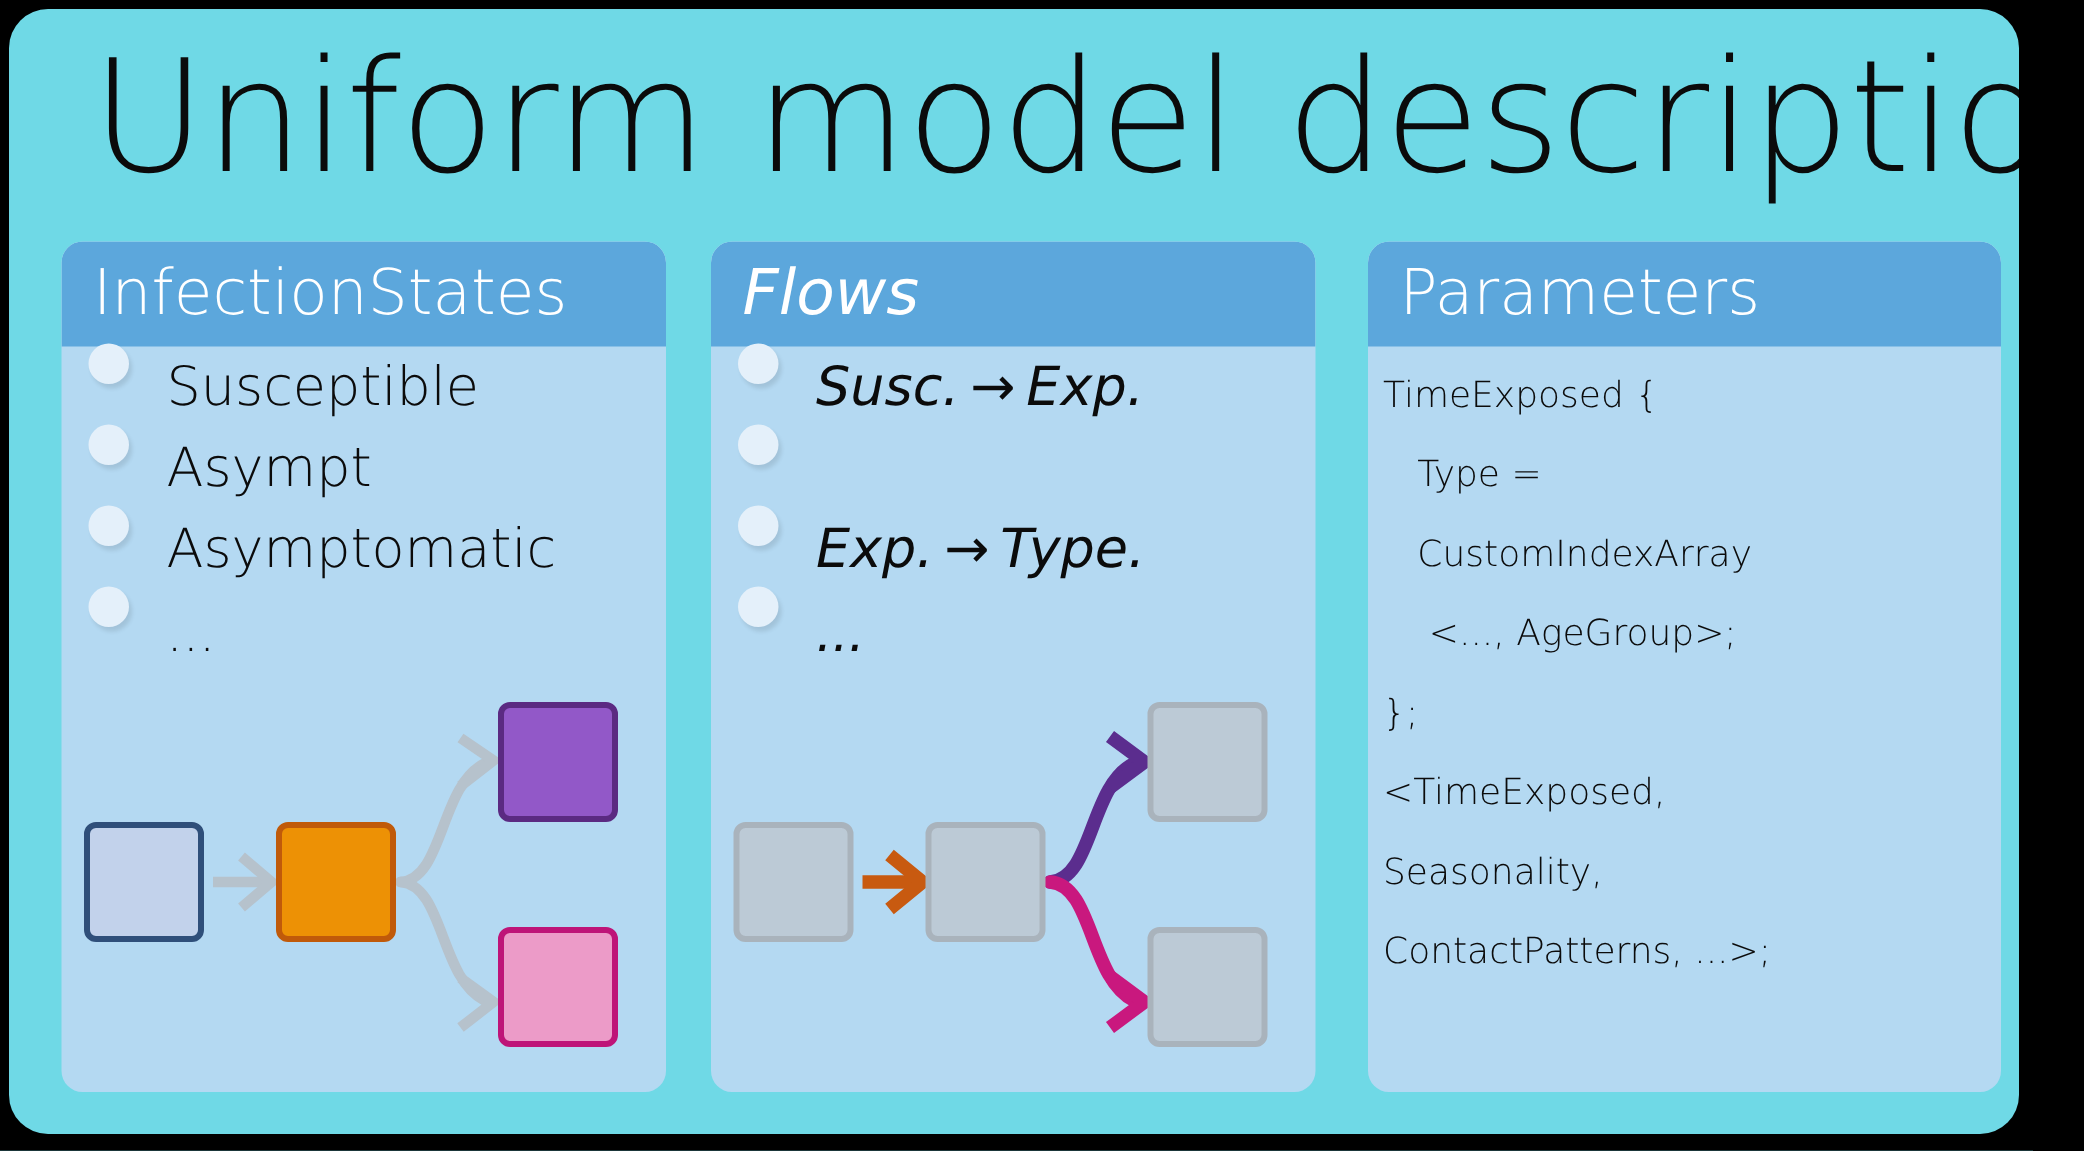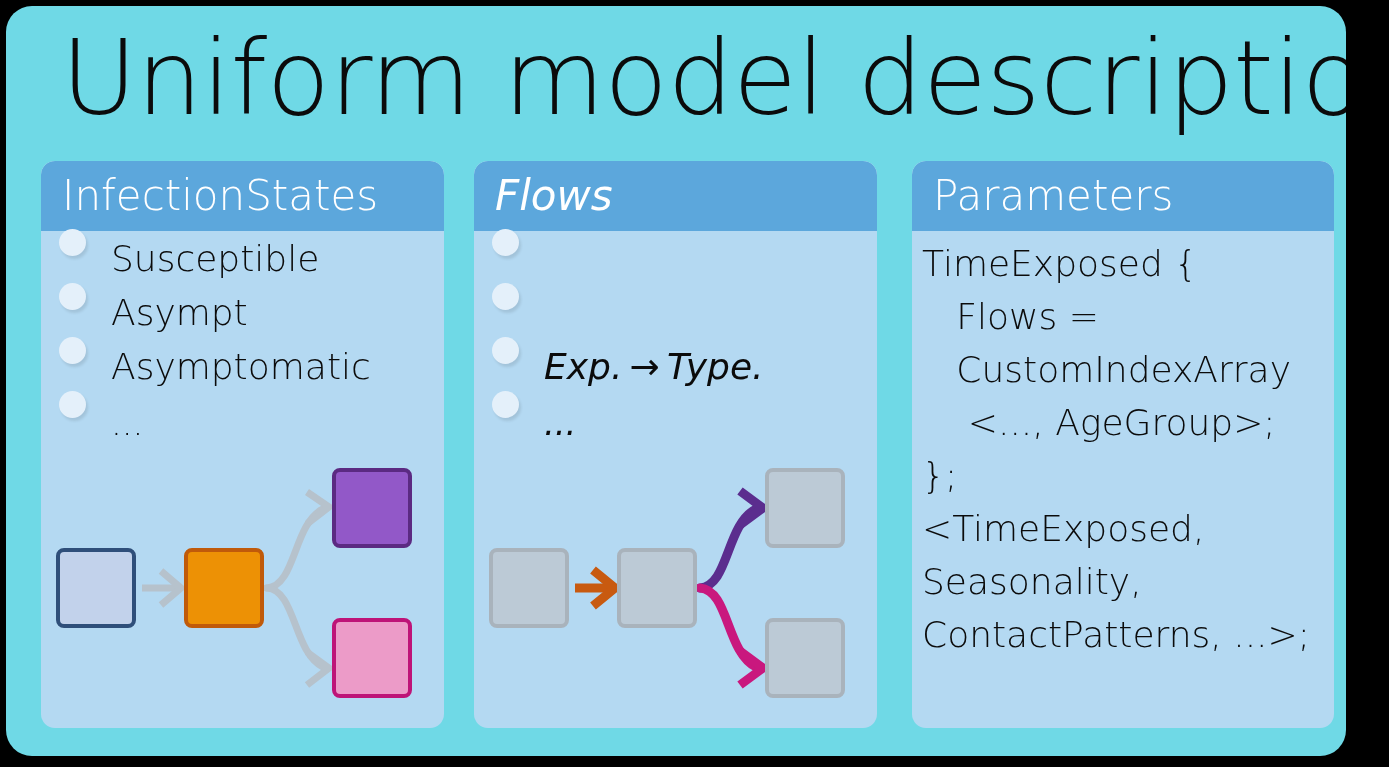--- a/index.html
+++ b/index.html
@@ -114,21 +114,21 @@
   
   .param-block {
     position: absolute;
     left: 10px;
     top: 76px;
     right: 8px;
   }
   .param-line {
     font-family: "DejaVu Sans", sans-serif;
     font-weight: 300;
-    font-size: 36px;
+    font-size: 24px;
     line-height: 53px;
     color: #0B0B0B;
     white-space: pre;
   }
 
   
   .diagram {
     position: absolute;
     left: 0;
     bottom: 10px;
@@ -215,20 +215,21 @@
   </div>
 
   <div class="card" id="card-flows">
     <div class="card-header">
       <span class="card-header-text">Flows</span>
     </div>
 
     <div class="bullet-list">
       <div class="bullet-row">
         <span class="bullet-dot"></span>
+        <span class="bullet-text">Susc. → Exp.</span>
       </div>
       <div class="bullet-row">
         <span class="bullet-dot"></span>
       </div>
       <div class="bullet-row">
         <span class="bullet-dot"></span>
         <span class="bullet-text">Exp. → Type.</span>
       </div>
       <div class="bullet-row">
         <span class="bullet-dot"></span>
@@ -259,21 +260,21 @@
     </div>
   </div>
 
   <div class="card" id="card-parameters">
     <div class="card-header">
       <span class="card-header-text">Parameters</span>
     </div>
 
     <div class="param-block">
       <div class="param-line">TimeExposed {</div>
-      <div class="param-line">   Flows =</div>
+      <div class="param-line">   Type =</div>
       <div class="param-line">   CustomIndexArray</div>
       <div class="param-line">    &lt;..., AgeGroup&gt;;</div>
       <div class="param-line">};</div>
       <div class="param-line">&lt;TimeExposed,</div>
       <div class="param-line">Seasonality,</div>
       <div class="param-line">ContactPatterns, ...&gt;;</div>
     </div>
   </div>
 
 </div>

